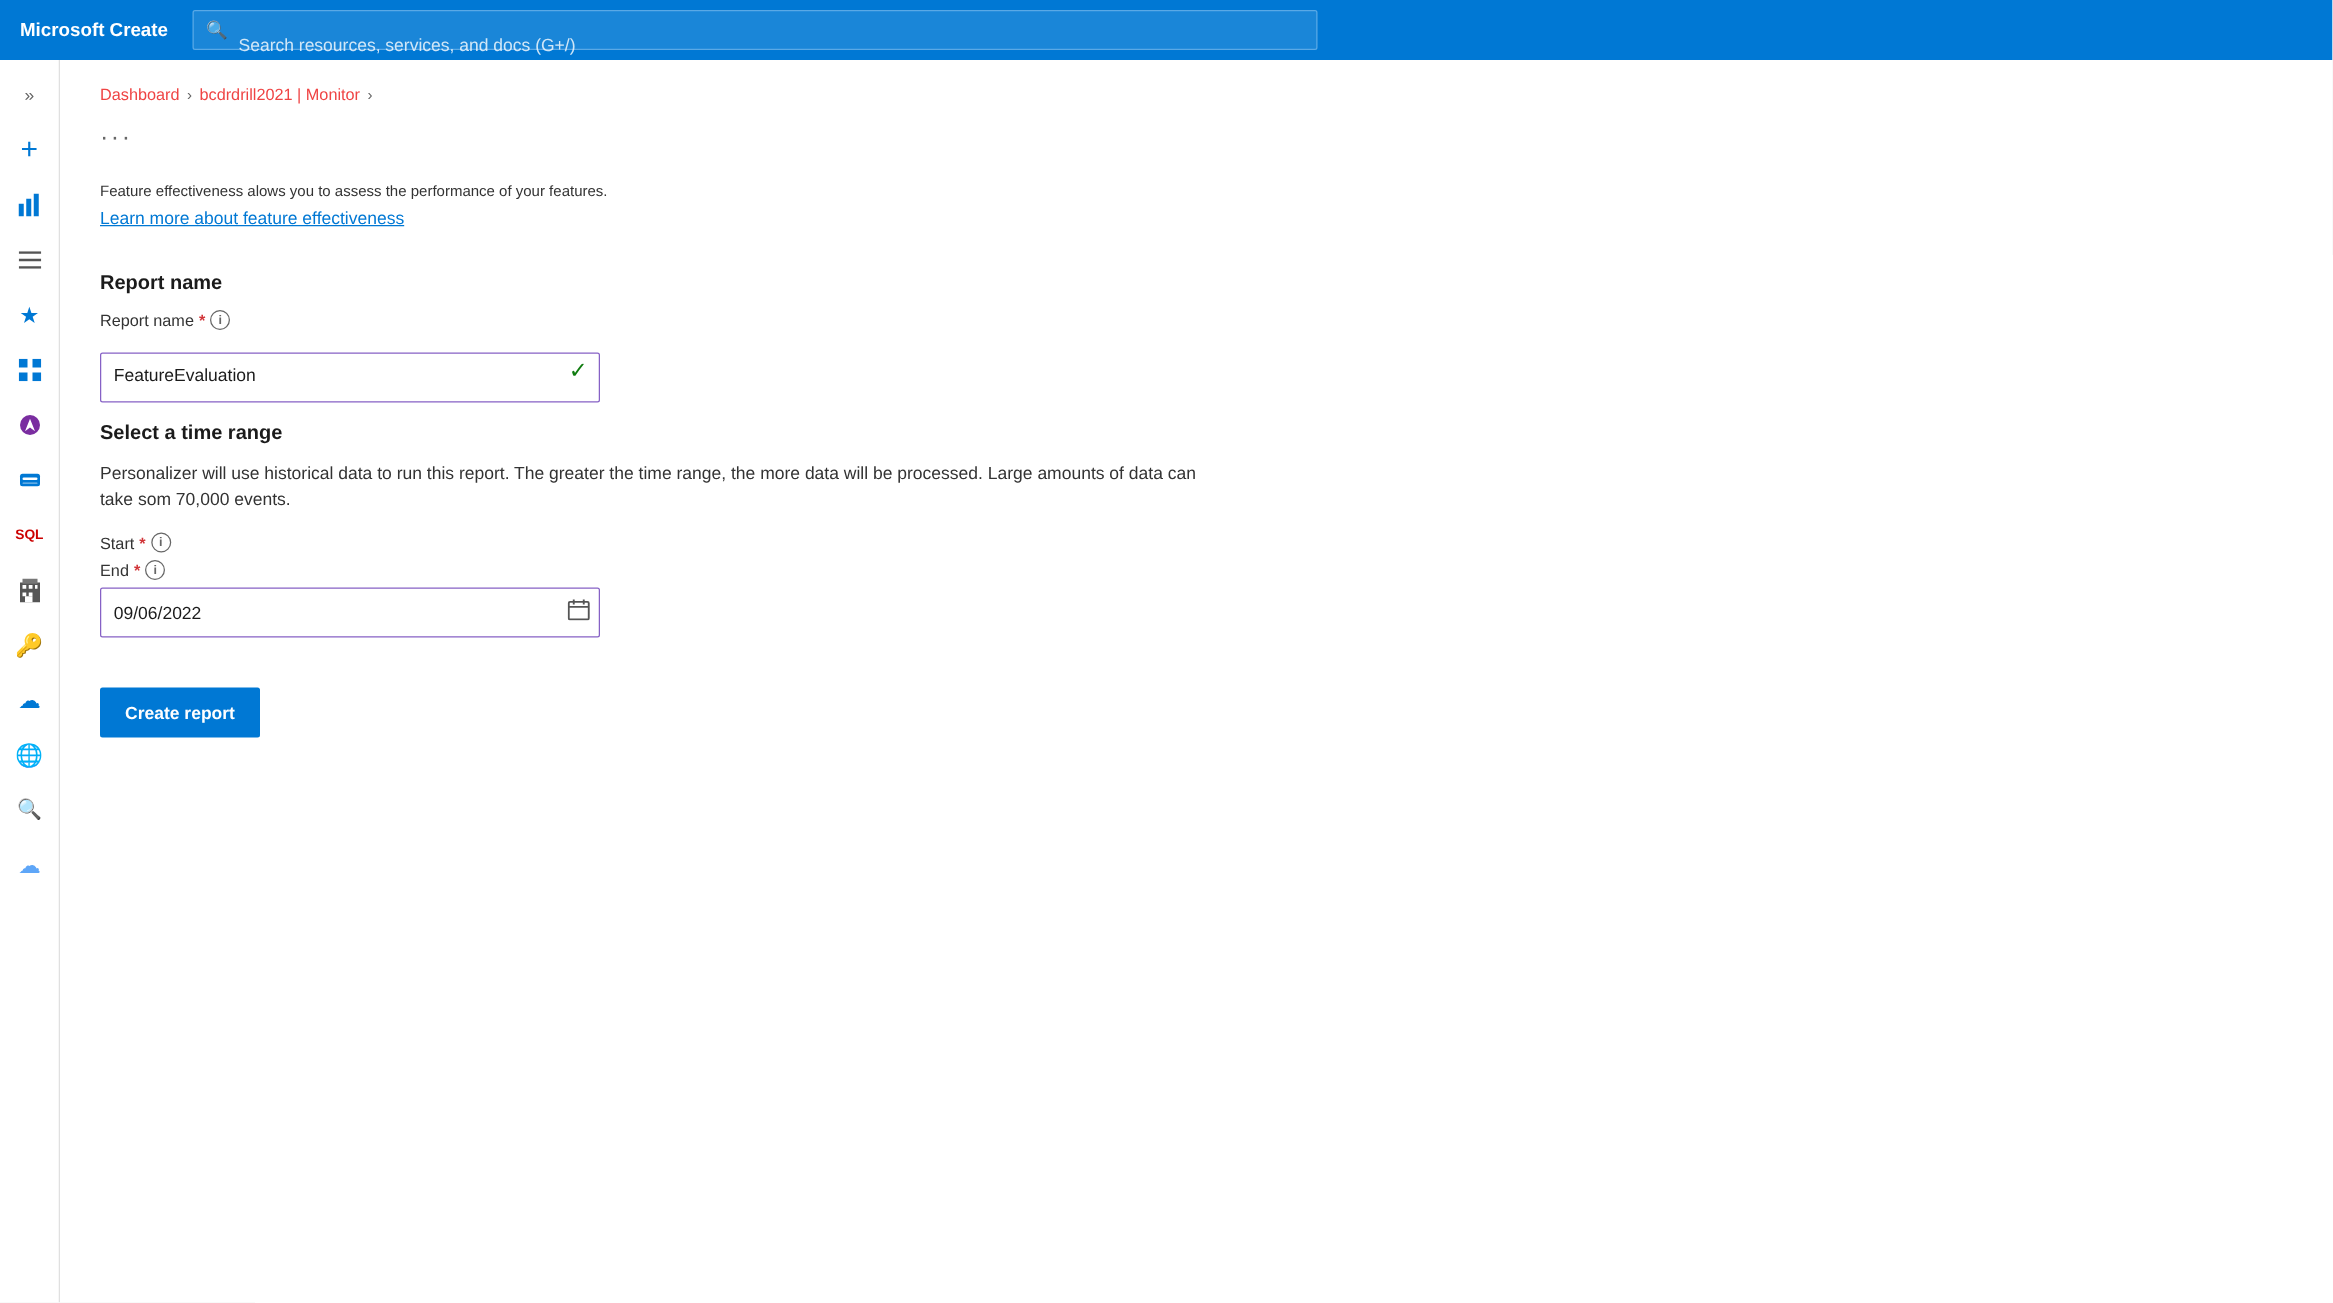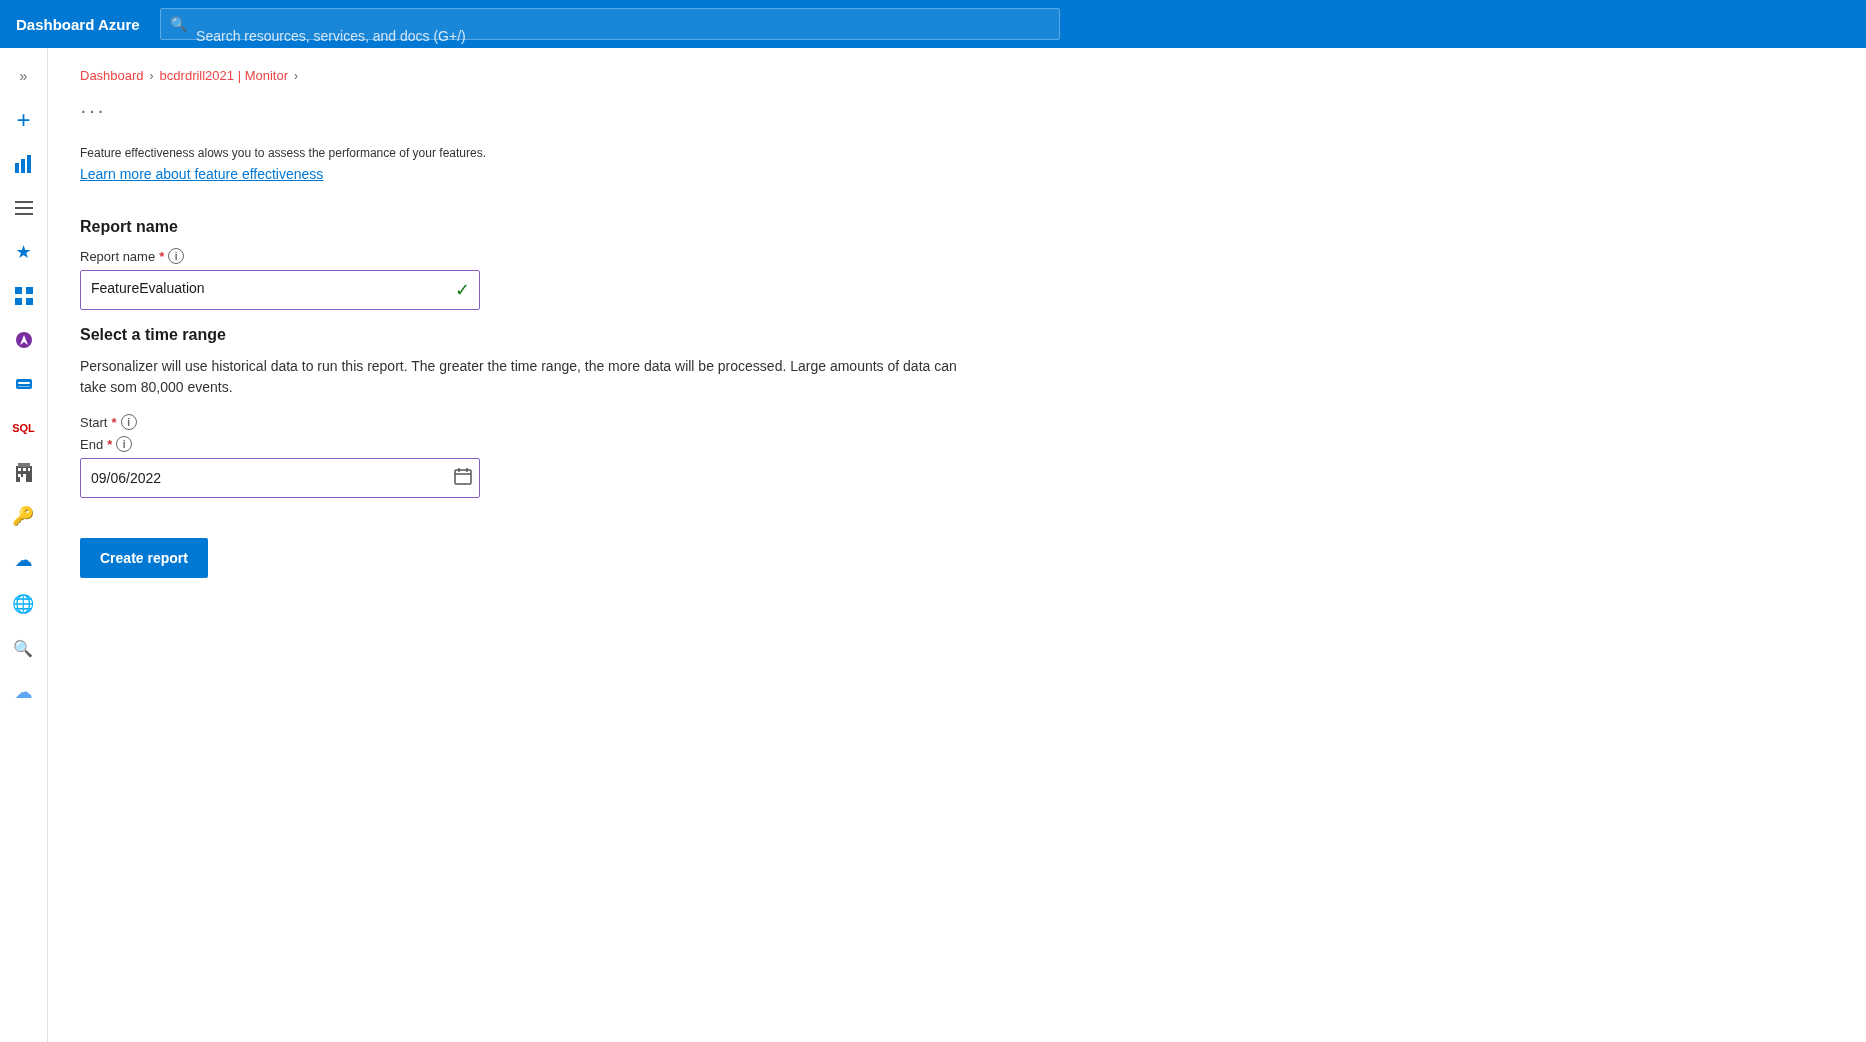--- a/index.html
+++ b/index.html
@@ -181,20 +181,21 @@
     }
     .text-input {
       width: 100%;
       border: 1px solid #8661c5;
       border-radius: 2px;
       padding: 4px 36px 8px 10px;
       font-size: 14px;
       color: #1b1b1b;
       outline: none;
       height: 40px;
+      margin-top: 12px;
     }
     .input-check-icon {
       position: absolute;
       right: 10px;
       top: 50%;
       transform: translateY(-50%);
       color: #107c10;
       font-size: 18px;
     }
 
@@ -247,21 +248,21 @@
       font-weight: 600;
       cursor: pointer;
       margin-top: 24px;
       height: 40px;
     }
   </style>
 </head>
 <body>
 
 <div class="topbar">
-  <div class="topbar-logo">Dashboard Azure</div>
+  <div class="topbar-logo">Microsoft Create</div>
   <div class="topbar-search">
     <span class="search-icon-wrap">🔍</span>
     <input type="text" placeholder="Search resources, services, and docs (G+/)" style="">
   </div>
 </div>
 
 <div class="main-layout">
 
   <nav class="sidebar">
     <div class="sidebar-item sidebar-chevron">»</div>
@@ -351,21 +352,21 @@
       </div>
       <div class="text-input-wrap">
         <input type="text" class="text-input" value="FeatureEvaluation" style="">
         <span class="input-check-icon">✓</span>
       </div>
     </div>
 
     
     <div class="time-range-section">
       <div class="section-title">Select a time range</div>
-      <p class="time-range-desc">Personalizer will use historical data to run this report. The greater the time range, the more data will be processed. Large amounts of data can take som 80,000 events.</p>
+      <p class="time-range-desc">Personalizer will use historical data to run this report. The greater the time range, the more data will be processed. Large amounts of data can take som 70,000 events.</p>
 
       <div class="form-label">
         <span>Start</span>
         <span class="required-star">*</span>
         <span class="info-icon">i</span>
       </div>
 
       <div class="form-label">
         <span>End</span>
         <span class="required-star">*</span>

